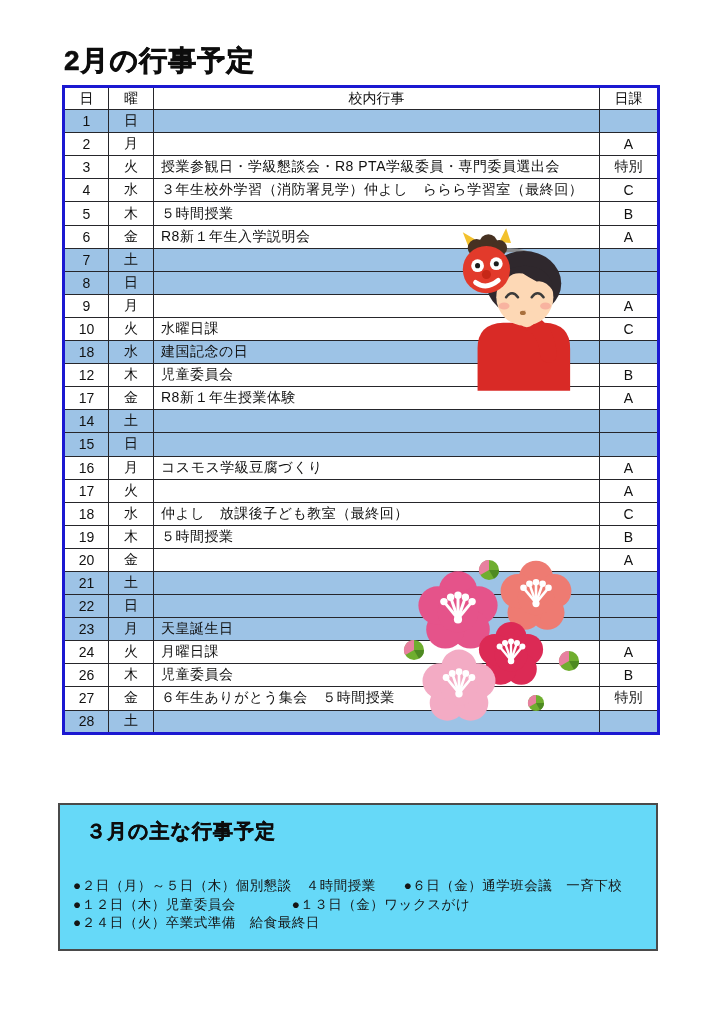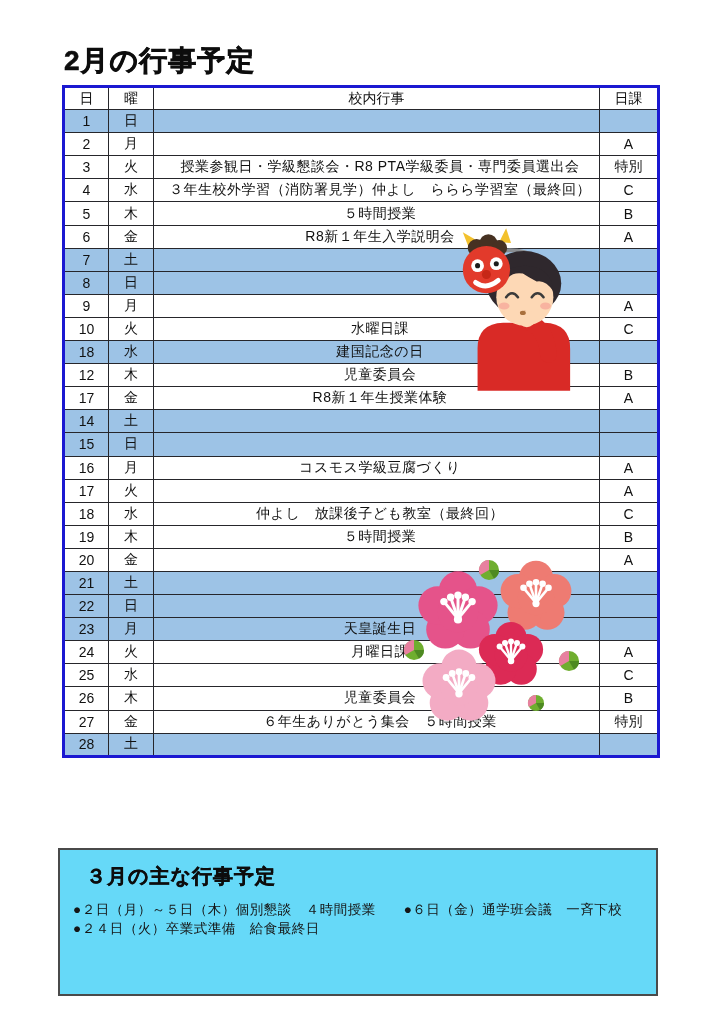--- a/index.html
+++ b/index.html
@@ -32,45 +32,45 @@
     height: 23.1px;
     font-size: 14px;
     text-align: center;
     vertical-align: middle;
     background: #fff;
     white-space: pre;
     overflow: hidden;
   }
   table.calendar th { font-weight: normal; }
   table.calendar td.col-event {
-    text-align: center;
+    text-align: left;
     padding-left: 7px;
     letter-spacing: 0.5px;
   }
   table.calendar tr.holiday th,
   table.calendar tr.holiday td { background: var(--holiday-row, #9DC3E6); }
 
   .illustration { position: absolute; pointer-events: none; }
   #boy-illustration { left: 450px; top: 227px; width: 128px; height: 165px; }
   #flower-illustration { left: 392px; top: 556px; width: 210px; height: 170px; }
 
   .march-box {
-    position: absolute; left: 58px; top: 848px;
+    position: absolute; left: 58px; top: 803px;
     width: 600px; height: 148px;
     background: var(--march-bg, #66d9f8);
     border: 2px solid var(--march-border, #4a4a4a);
   }
   .march-title {
     margin: 13px 0 0 26px;
     font-size: 20px; font-weight: 900; letter-spacing: 1px;
     color: #0d0d0d;
     -webkit-text-stroke: 0.4px #0d0d0d;
   }
   .march-lines {
-    margin: 11px 0 0 13px;
+    margin: 32px 0 0 13px;
     font-size: 13.5px; line-height: 18.6px;
     letter-spacing: 0.5px;
     white-space: pre;
     color: #151515;
   }
 </style>
 </head>
 <body>
 
 <div class="page">
@@ -229,26 +229,20 @@
           <td class="col-day">23</td>
           <td class="col-weekday">月</td>
           <td class="col-event">天皇誕生日</td>
           <td class="col-schedule"></td>
         </tr>
         <tr>
           <td class="col-day">24</td>
           <td class="col-weekday">火</td>
           <td class="col-event">月曜日課</td>
           <td class="col-schedule">A</td>
-        </tr>
-        <tr>
-          <td class="col-day">25</td>
-          <td class="col-weekday">水</td>
-          <td class="col-event"></td>
-          <td class="col-schedule">C</td>
         </tr>
         <tr>
           <td class="col-day">26</td>
           <td class="col-weekday">木</td>
           <td class="col-event">児童委員会</td>
           <td class="col-schedule">B</td>
         </tr>
         <tr>
           <td class="col-day">27</td>
           <td class="col-weekday">金</td>
@@ -398,16 +392,16 @@
       </g>
       <g transform="translate(144,147)">
         <circle r="8" fill="#6fae2f"></circle>
         <path d="M0,-8 A8,8 0 0 0 -7.0,4.0 L0,0 Z" fill="#e8809f"></path>
         <path d="M4.0,7.0 A8,8 0 0 0 8,0 L0,0 Z" fill="#4e8a22"></path>
       </g>
     </svg>
 
   <div class="march-box">
     <div class="march-title">３月の主な行事予定</div>
-    <div class="march-lines"><div>●２日（月）～５日（木）個別懇談　４時間授業　　●６日（金）通学班会議　一斉下校</div><div>●２４日（火）卒業式準備　給食最終日</div></div>
+    <div class="march-lines"><div>●２日（月）～５日（木）個別懇談　４時間授業　　●６日（金）通学班会議　一斉下校</div><div>●１２日（木）児童委員会　　　　●１３日（金）ワックスがけ</div><div>●２４日（火）卒業式準備　給食最終日</div></div>
   </div>
 
 </div>
 
 </body></html>

